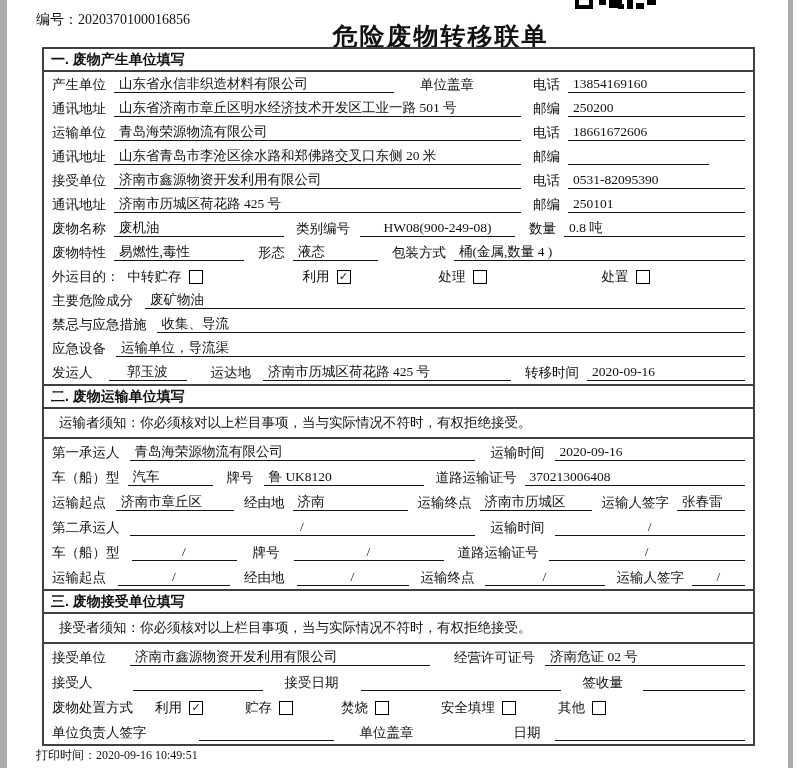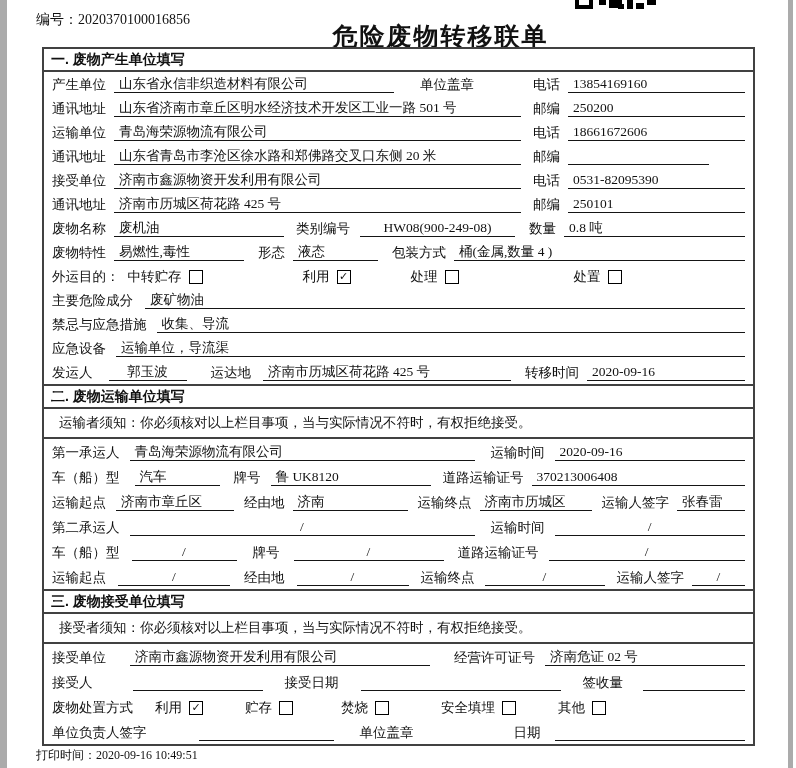--- a/index.html
+++ b/index.html
@@ -158,21 +158,21 @@
     <div class="row">
       <span class="lbl">外运目的：</span>
       <span class="opt" style="margin-left:8px">
         <span class="lbl">中转贮存</span>
         <span class="cb"></span>
       </span>
       <span class="opt" style="margin-left:100px">
         <span class="lbl">利用</span>
         <span class="cb">✓</span>
       </span>
-      <span class="opt" style="margin-left:60px">
+      <span class="opt" style="margin-left:88px">
         <span class="lbl">处理</span>
         <span class="cb"></span>
       </span>
       <span class="opt" style="margin-left:115px">
         <span class="lbl">处置</span>
         <span class="cb"></span>
       </span>
     </div>
 
     <div class="row">
@@ -206,21 +206,21 @@
 
     <div class="row">
       <span class="lbl">第一承运人</span>
       <span class="u" style="width:345px;margin-left:10px">青岛海荣源物流有限公司</span>
       <span class="lbl" style="margin-left:16px">运输时间</span>
       <span class="u grow" style="margin-left:10px">2020-09-16</span>
     </div>
 
     <div class="row">
       <span class="lbl">车（船）型</span>
-      <span class="u" style="width:85px;margin-left:15px">汽车</span>
+      <span class="u" style="width:85px;margin-left:8px">汽车</span>
       <span class="lbl" style="margin-left:14px">牌号</span>
       <span class="u" style="width:160px;margin-left:10px">鲁 UK8120</span>
       <span class="lbl" style="margin-left:12px">道路运输证号</span>
       <span class="u grow" style="margin-left:8px">370213006408</span>
     </div>
 
     <div class="row">
       <span class="lbl">运输起点</span>
       <span class="u" style="width:118px;margin-left:10px">济南市章丘区</span>
       <span class="lbl" style="margin-left:10px">经由地</span>

